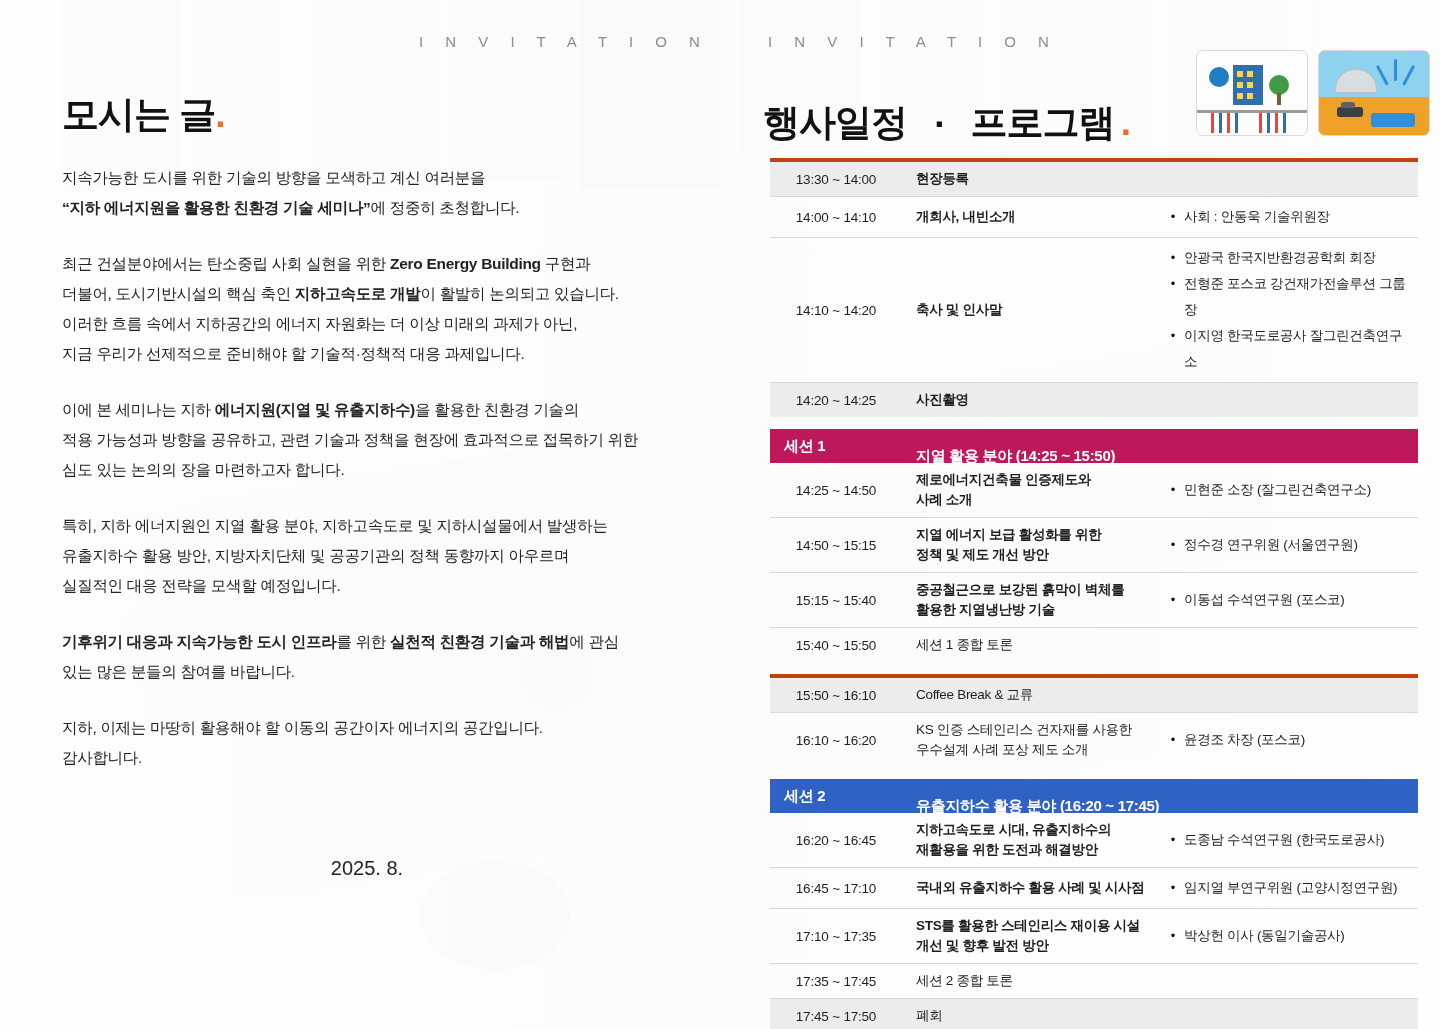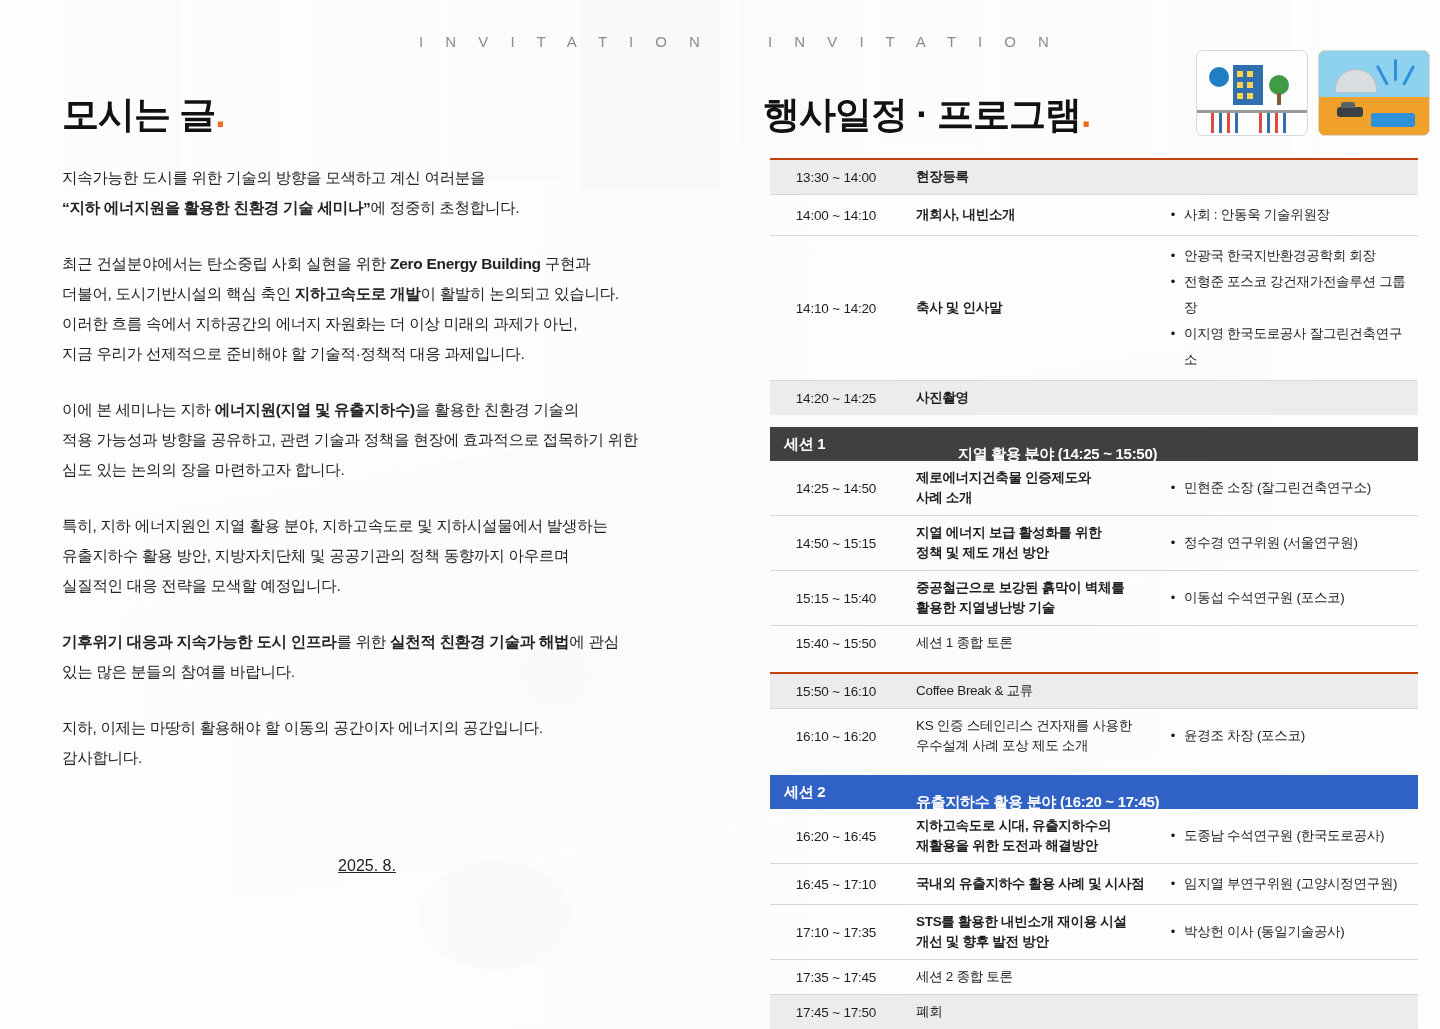--- a/index.html
+++ b/index.html
@@ -87,21 +87,21 @@
   .inv-right { left: 768px; top: 33px; }
 
   .section-title {
     position: absolute;
     font-size: 37px;
     font-weight: 800;
     color: #111;
     letter-spacing: -1px;
   }
   .title-left { left: 62px; top: 90px; }
-  .title-right { left: 763px; top: 90px; }
+  .title-right { left: 763px; top: 98px; font-family: Liberation Mono, monospace; }
   .dot-accent {
     color: #f26c21;
     font-size: 37px;
     font-weight: 900;
   }
 
   
   .body-text {
     position: absolute;
     left: 62px;
@@ -114,23 +114,22 @@
   }
   .body-text p { margin: 0 0 26px 0; }
   .body-text p:last-child { margin-bottom: 16px; }
   .body-text b { font-weight: 700; }
   .date-line {
     position: absolute;
     left: 62px;
     top: 857px;
     width: 610px;
     text-align: center;
-    font-size: 16px;
+    font-size: 20px;
     color: #232323;
-    text-decoration: underline;
   }
 
   
   .icon-badges {
     position: absolute;
     top: 50px;
     left: 1196px;
     display: flex;
     gap: 10px;
   }
@@ -226,33 +225,33 @@
 
   .session-head {
     display: flex;
     align-items: center;
     height: 34px;
     color: #fff;
     font-weight: 700;
     font-size: 15px;
     letter-spacing: -0.3px;
   }
-  .session-head.orange { background: #404040; gap: 42px; }
+  .session-head.orange { background: #be185d; }
   .session-head.blue { background: #2f62c4; }
   .session-head .s-label {
     width: 132px;
     flex: 0 0 132px;
     padding-left: 14px;
     box-sizing: border-box;
   }
   .session-head .s-title { flex: 1 1 auto; padding-left: 14px; margin-top: 20px; }
 
   .gap-8 { height: 12px; }
 
-  .tbl-block { border-top: 2px solid #c2410c; }
+  .tbl-block { border-top: 4px solid #c2410c; }
   .tbl-block.nolinetop { border-top: none; }
 </style>
 </head>
 <body>
 
 <div class="page">
 
   <div class="bg-wrap">
     <div class="blk d" style="left:60px;  top:-40px; width:120px; height:230px;"></div>
     <div class="blk" style="left:190px; top:-10px; width:90px;  height:190px;"></div>
@@ -487,21 +486,21 @@
         <div class="cell-topic bold w-fixed">국내외 유출지하수 활용 사례 및 시사점</div>
         <div class="cell-people">
           <div class="person">
             <span class="bullet">•</span>
             <span class="person-name">임지열 부연구위원 (고양시정연구원)</span>
           </div>
         </div>
       </div>
       <div class="row">
         <div class="cell-time">17:10 ~ 17:35</div>
-        <div class="cell-topic bold w-fixed" style="white-space:pre-line">STS를 활용한 내빈소개 재이용 시설
+        <div class="cell-topic bold w-fixed" style="white-space:pre-line">STS를 활용한 스테인리스 재이용 시설
 개선 및 향후 발전 방안</div>
         <div class="cell-people">
           <div class="person">
             <span class="bullet">•</span>
             <span class="person-name">박상헌 이사 (동일기술공사)</span>
           </div>
         </div>
       </div>
       <div class="row">
         <div class="cell-time">17:35 ~ 17:45</div>

